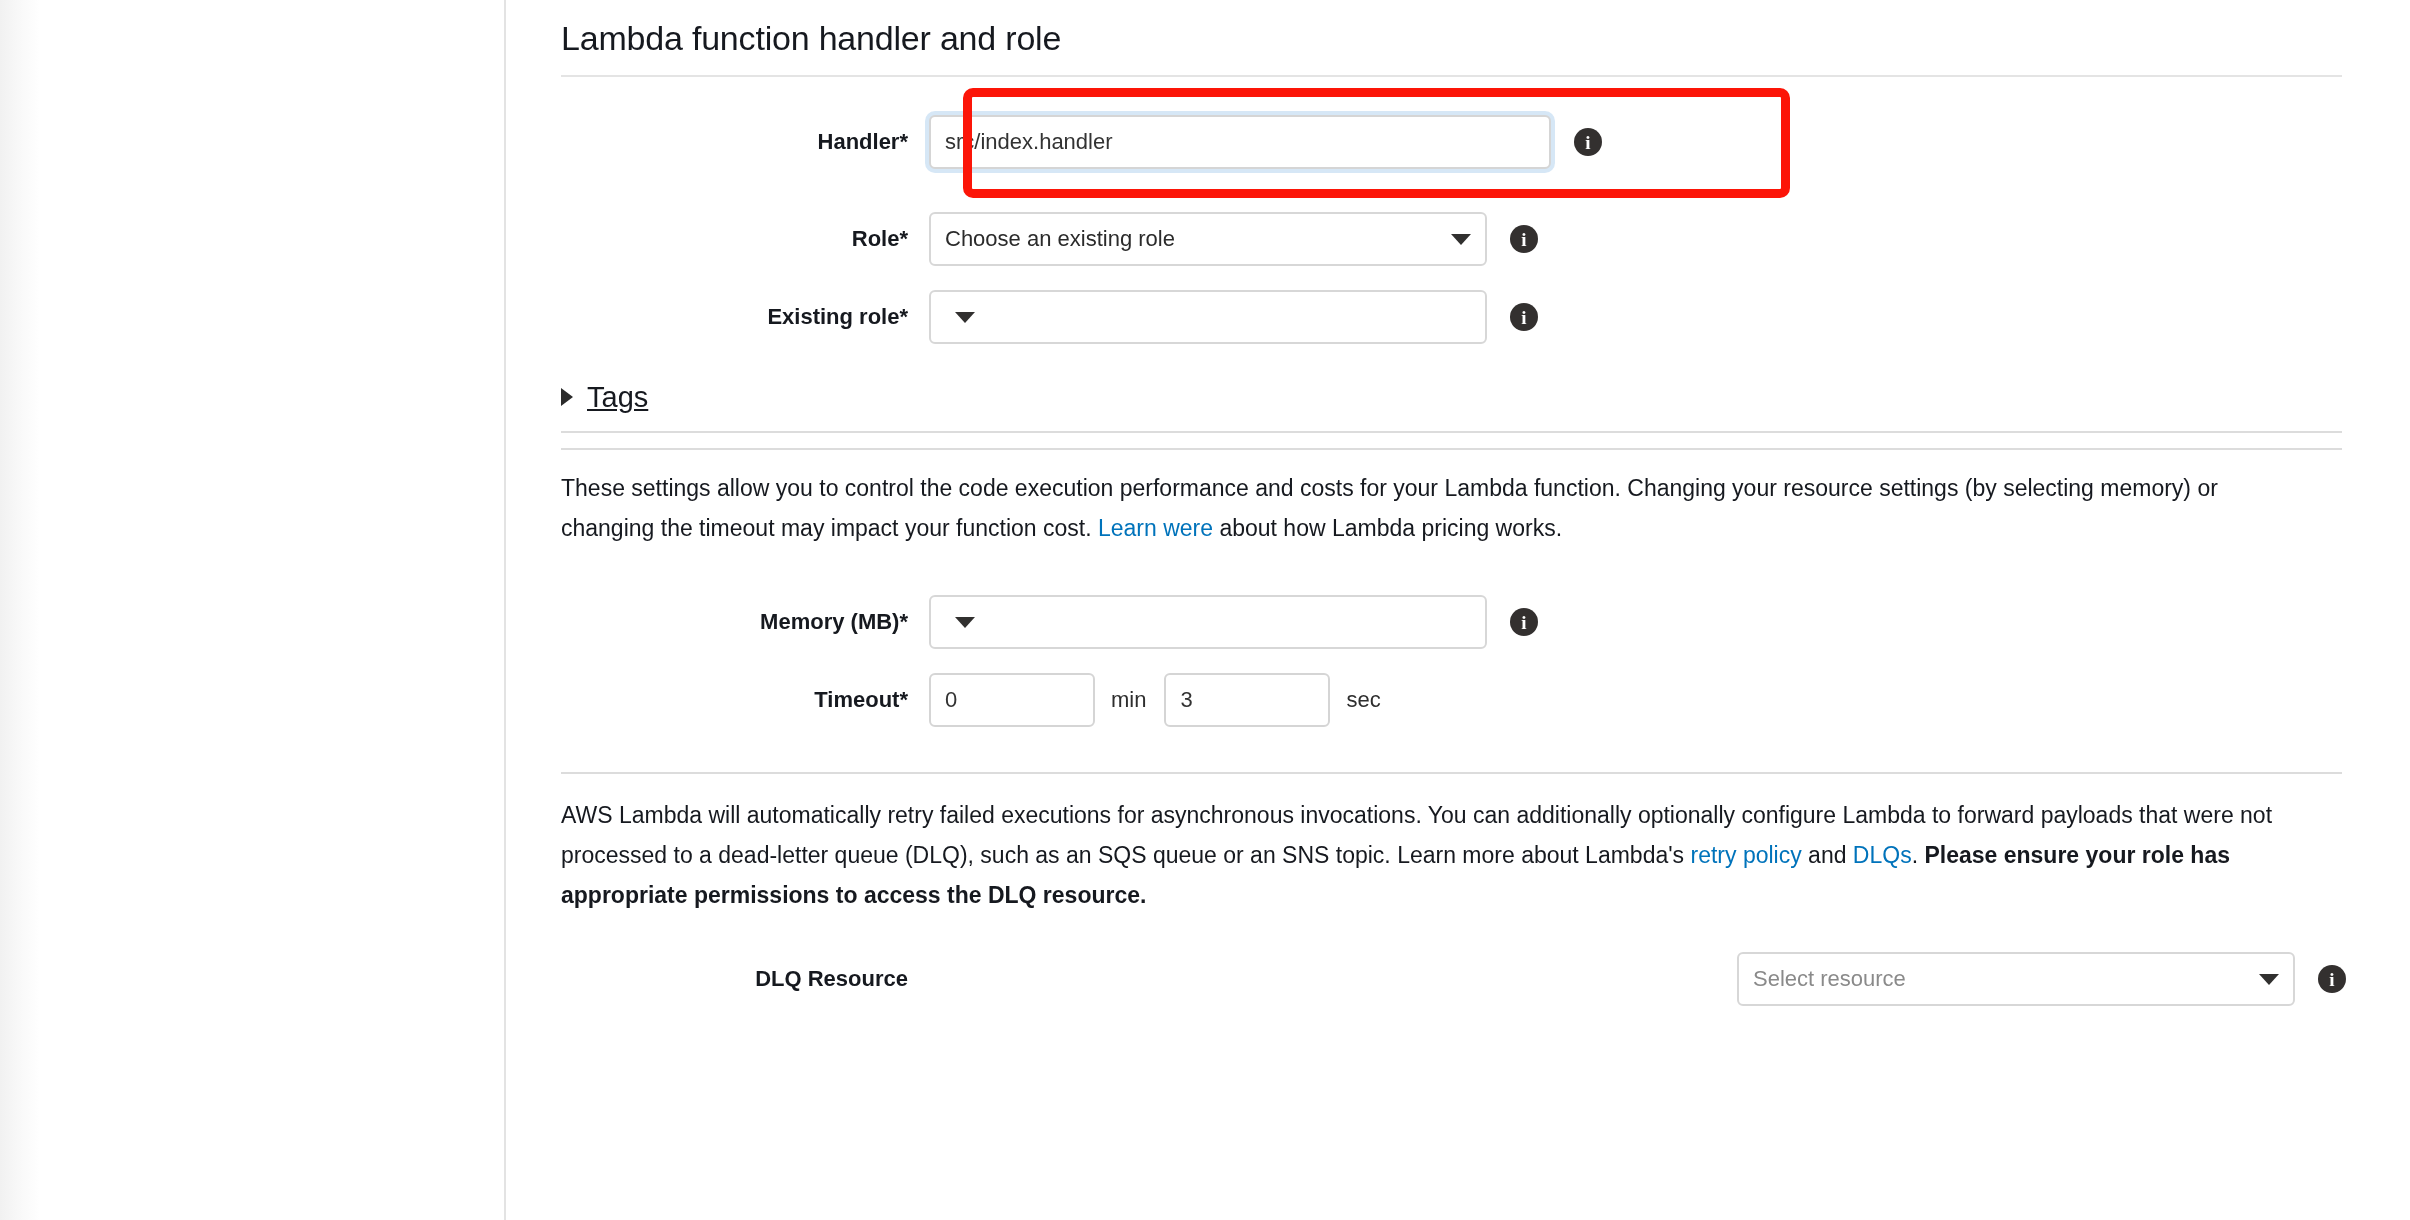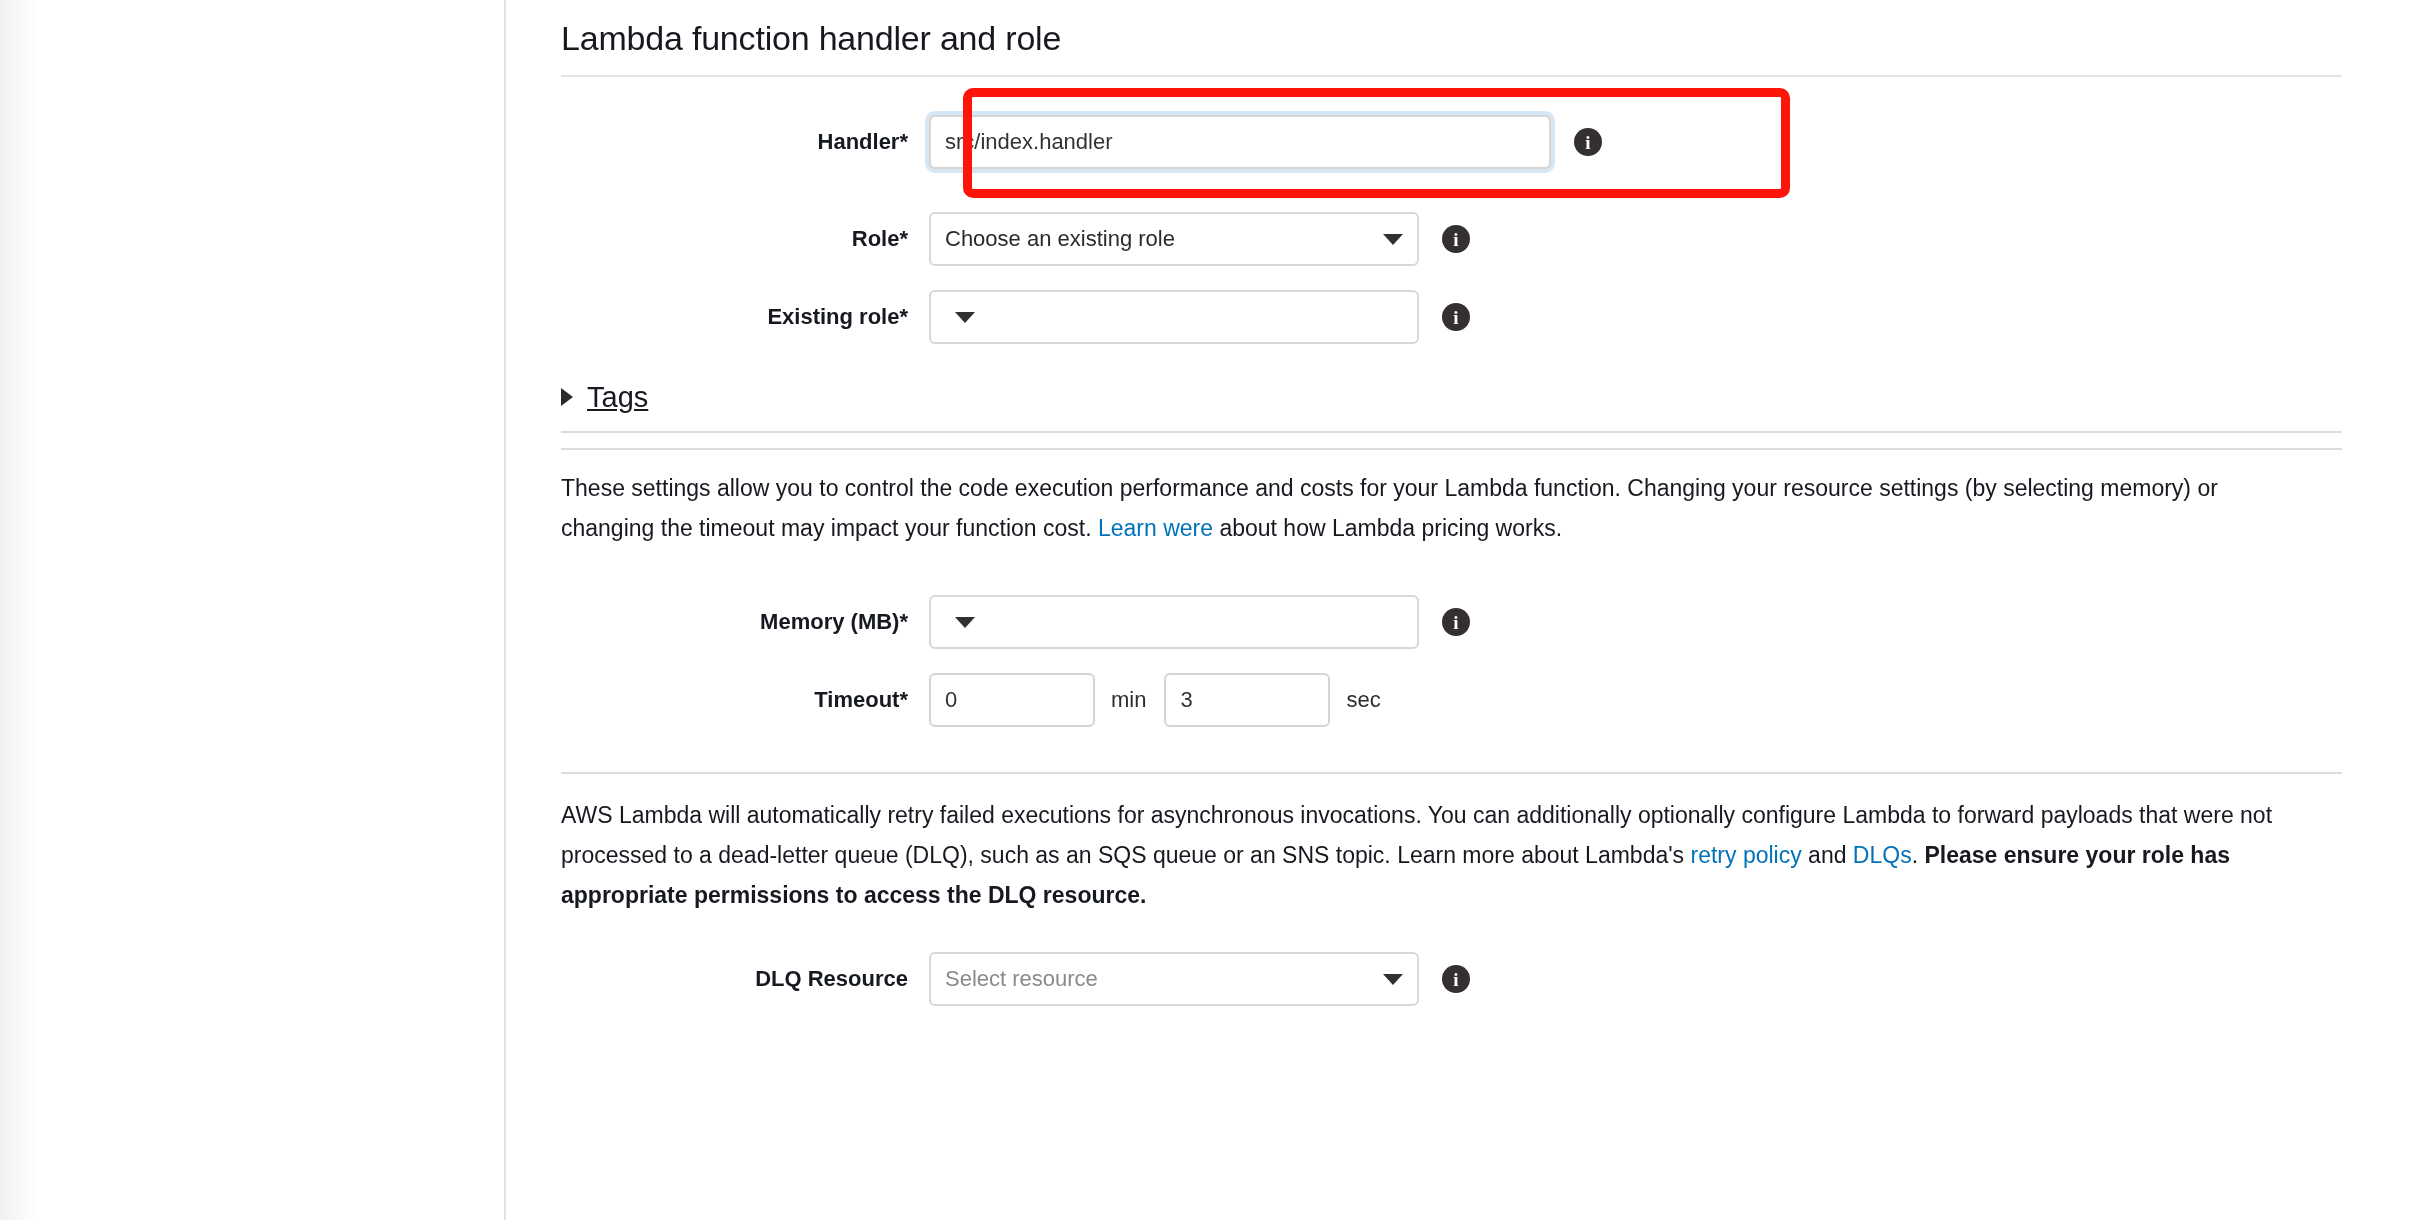--- a/index.html
+++ b/index.html
@@ -109,21 +109,21 @@
   .handler-input {
     width: 622px;
     height: 54px;
     border: 2px solid #5b9dd9;
     box-shadow: 0 0 0 4px rgba(120,175,225,0.30);
     border-radius: 6px;
   }
 
   .select {
     box-sizing: border-box;
-    width: 490px;
+    width: 558px;
     height: 54px;
     border: 2px solid #d7d7d7;
     border-radius: 6px;
     background: #ffffff;
     display: flex;
     align-items: center;
     padding: 0 14px;
     font-size: 22px;
     color: #2b2b2b;
     position: relative;
@@ -288,21 +288,21 @@
           <span class="unit last">sec</span>
         </div>
       </div>
 
       <div class="hr thin" style="margin-top:45px;"></div>
 
       <p class="para" style="margin:21px 0 0 0;">
         <span>AWS Lambda will automatically retry failed executions for asynchronous invocations. You can additionally optionally configure Lambda to forward payloads that were not processed to a dead-letter queue (DLQ), such as an SQS queue or an SNS topic. Learn more about Lambda's </span><a href="#" class="link">retry policy</a><span> and </span><a href="#" class="link">DLQs</a><span>. </span><span class="bold">Please ensure your role has appropriate permissions to access the DLQ resource.</span>
       </p>
 
-      <div class="form-row" style="margin-top:37px;">
+      <div class="form-row" style="margin-top:37px;justify-content:space-between;">
         <div class="form-label normal">DLQ Resource</div>
         <div class="field-wrap">
           <div class="select">
             <span class="val placeholder">Select resource</span>
             <span class="caret"></span>
           </div>
           <span class="info-icon">i</span>
         </div>
       </div>
 

